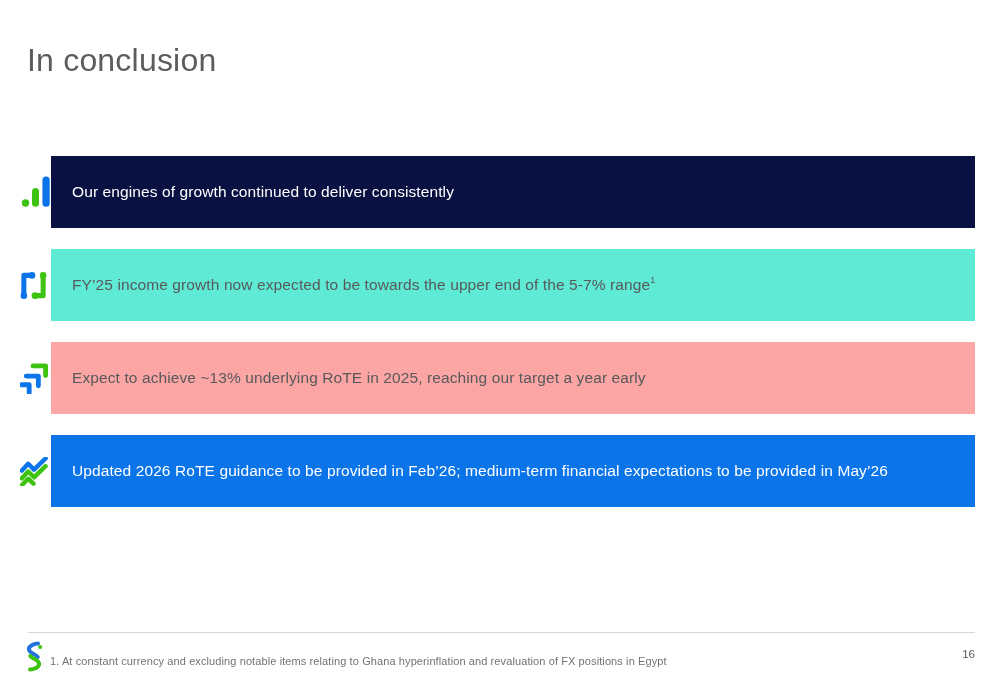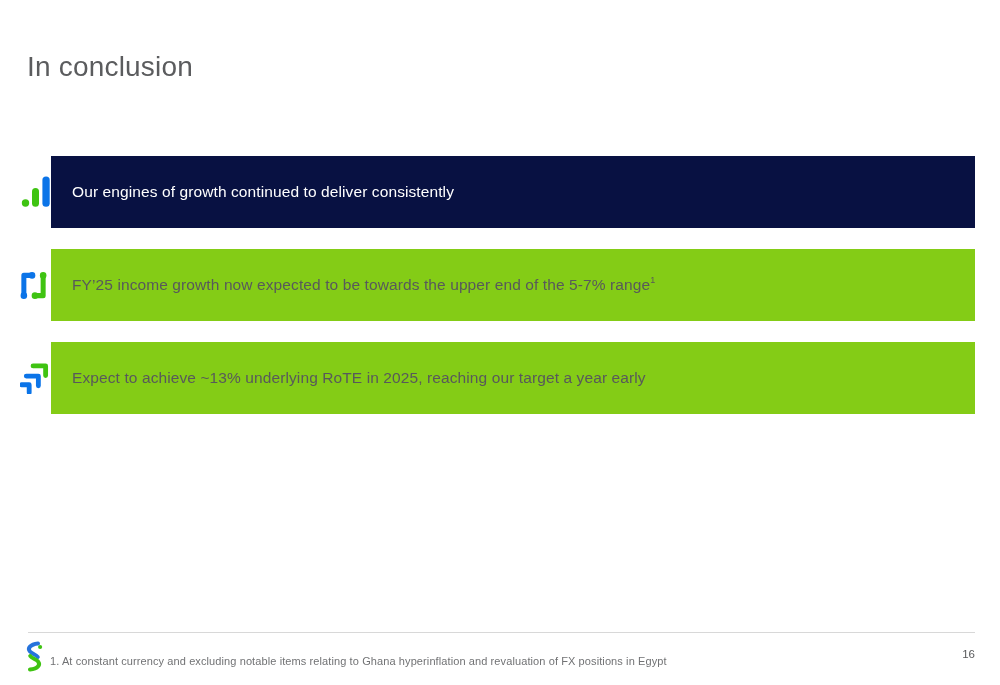--- a/index.html
+++ b/index.html
@@ -8,22 +8,22 @@
   .slide {
     position: relative;
     width: 1000px;
     height: 685px;
     background: #ffffff;
     overflow: hidden;
   }
   .title {
     position: absolute;
     left: 27px;
-    top: 51px;
-    font-size: 28px;
+    top: 42px;
+    font-size: 32px;
     font-weight: 300;
     color: #5b5c5e;
     letter-spacing: 0.2px;
   }
   .rows {
     position: absolute;
     left: 20px;
     top: 156px;
     width: 955px;
   }
@@ -54,22 +54,22 @@
     font-size: 15.5px;
     letter-spacing: 0.1px;
   }
   .bar sup {
     font-size: 9px;
     position: relative;
     top: -5px;
     line-height: 0;
   }
   .bar-navy  { background: #081142; color: #ffffff; }
-  .bar-gray  { background: #84cc16; color: #58595b; }
-  .bar-green { background: #84cc16; color: #58595b; }
+  .bar-gray  { background: #5eead4; color: #58595b; }
+  .bar-green { background: #fca5a5; color: #58595b; }
   .bar-blue  { background: #0b74e8; color: #ffffff; }
   .footer-line {
     position: absolute;
     left: 28px;
     top: 632px;
     width: 947px;
     height: 1px;
     background: #d8d8d8;
   }
   .footer-logo {
@@ -141,20 +141,33 @@
           <path d="M6.5,13.5 H19 V23.5" stroke="#0b74e8" stroke-width="5" fill="none" stroke-linecap="round" stroke-linejoin="round"></path>
           <path d="M13.5,3 H26.5 V13" stroke="#3fc312" stroke-width="5" fill="none" stroke-linecap="round" stroke-linejoin="round"></path>
         </svg>
       </div>
       <div class="bar bar-green">
         <span class="bar-text">Expect to achieve ~13% underlying RoTE in 2025, reaching our target a year early</span>
           <sup></sup>
       </div>
     </div>
 
+    <div class="row">
+      <div class="icon-cell">
+        <svg width="28" height="29" viewBox="0 0 28 30">
+          <polyline points="1.5,14 8,7 14,13 26,1.5" stroke="#0b74e8" stroke-width="4.6" fill="none" stroke-linecap="round" stroke-linejoin="round"></polyline>
+          <polyline points="1.5,22 8,15 14,21 26,9.5" stroke="#3fc312" stroke-width="4.6" fill="none" stroke-linecap="round" stroke-linejoin="round"></polyline>
+          <polyline points="1.5,29 8,22.5 13.5,27.5" stroke="#3fc312" stroke-width="4.6" fill="none" stroke-linecap="round" stroke-linejoin="round"></polyline>
+        </svg>
+      </div>
+      <div class="bar bar-blue">
+        <span class="bar-text">Updated 2026 RoTE guidance to be provided in Feb’26; medium-term financial expectations to be provided in May’26</span>
+          <sup></sup>
+      </div>
+    </div>
 
   </div>
 
   <div class="footer-line"></div>
 
   <div class="footer-logo">
     <svg width="18" height="31" viewBox="0 0 20 34">
       <path d="M14.5,2.5 C5.5,3.5 2.5,8 5.5,11.5 C7.5,13.8 12.5,14.8 14.2,17.5" stroke="#2673dc" stroke-width="4.4" fill="none" stroke-linecap="round"></path>
       <path d="M5.5,31.5 C14.5,30.5 17.5,26 14.5,22.5 C12.5,20.2 7.5,19.2 5.8,16.5" stroke="#3fc312" stroke-width="4.4" fill="none" stroke-linecap="round"></path>
       <circle cx="16.8" cy="6.5" r="2.3" fill="#3fc312"></circle>

